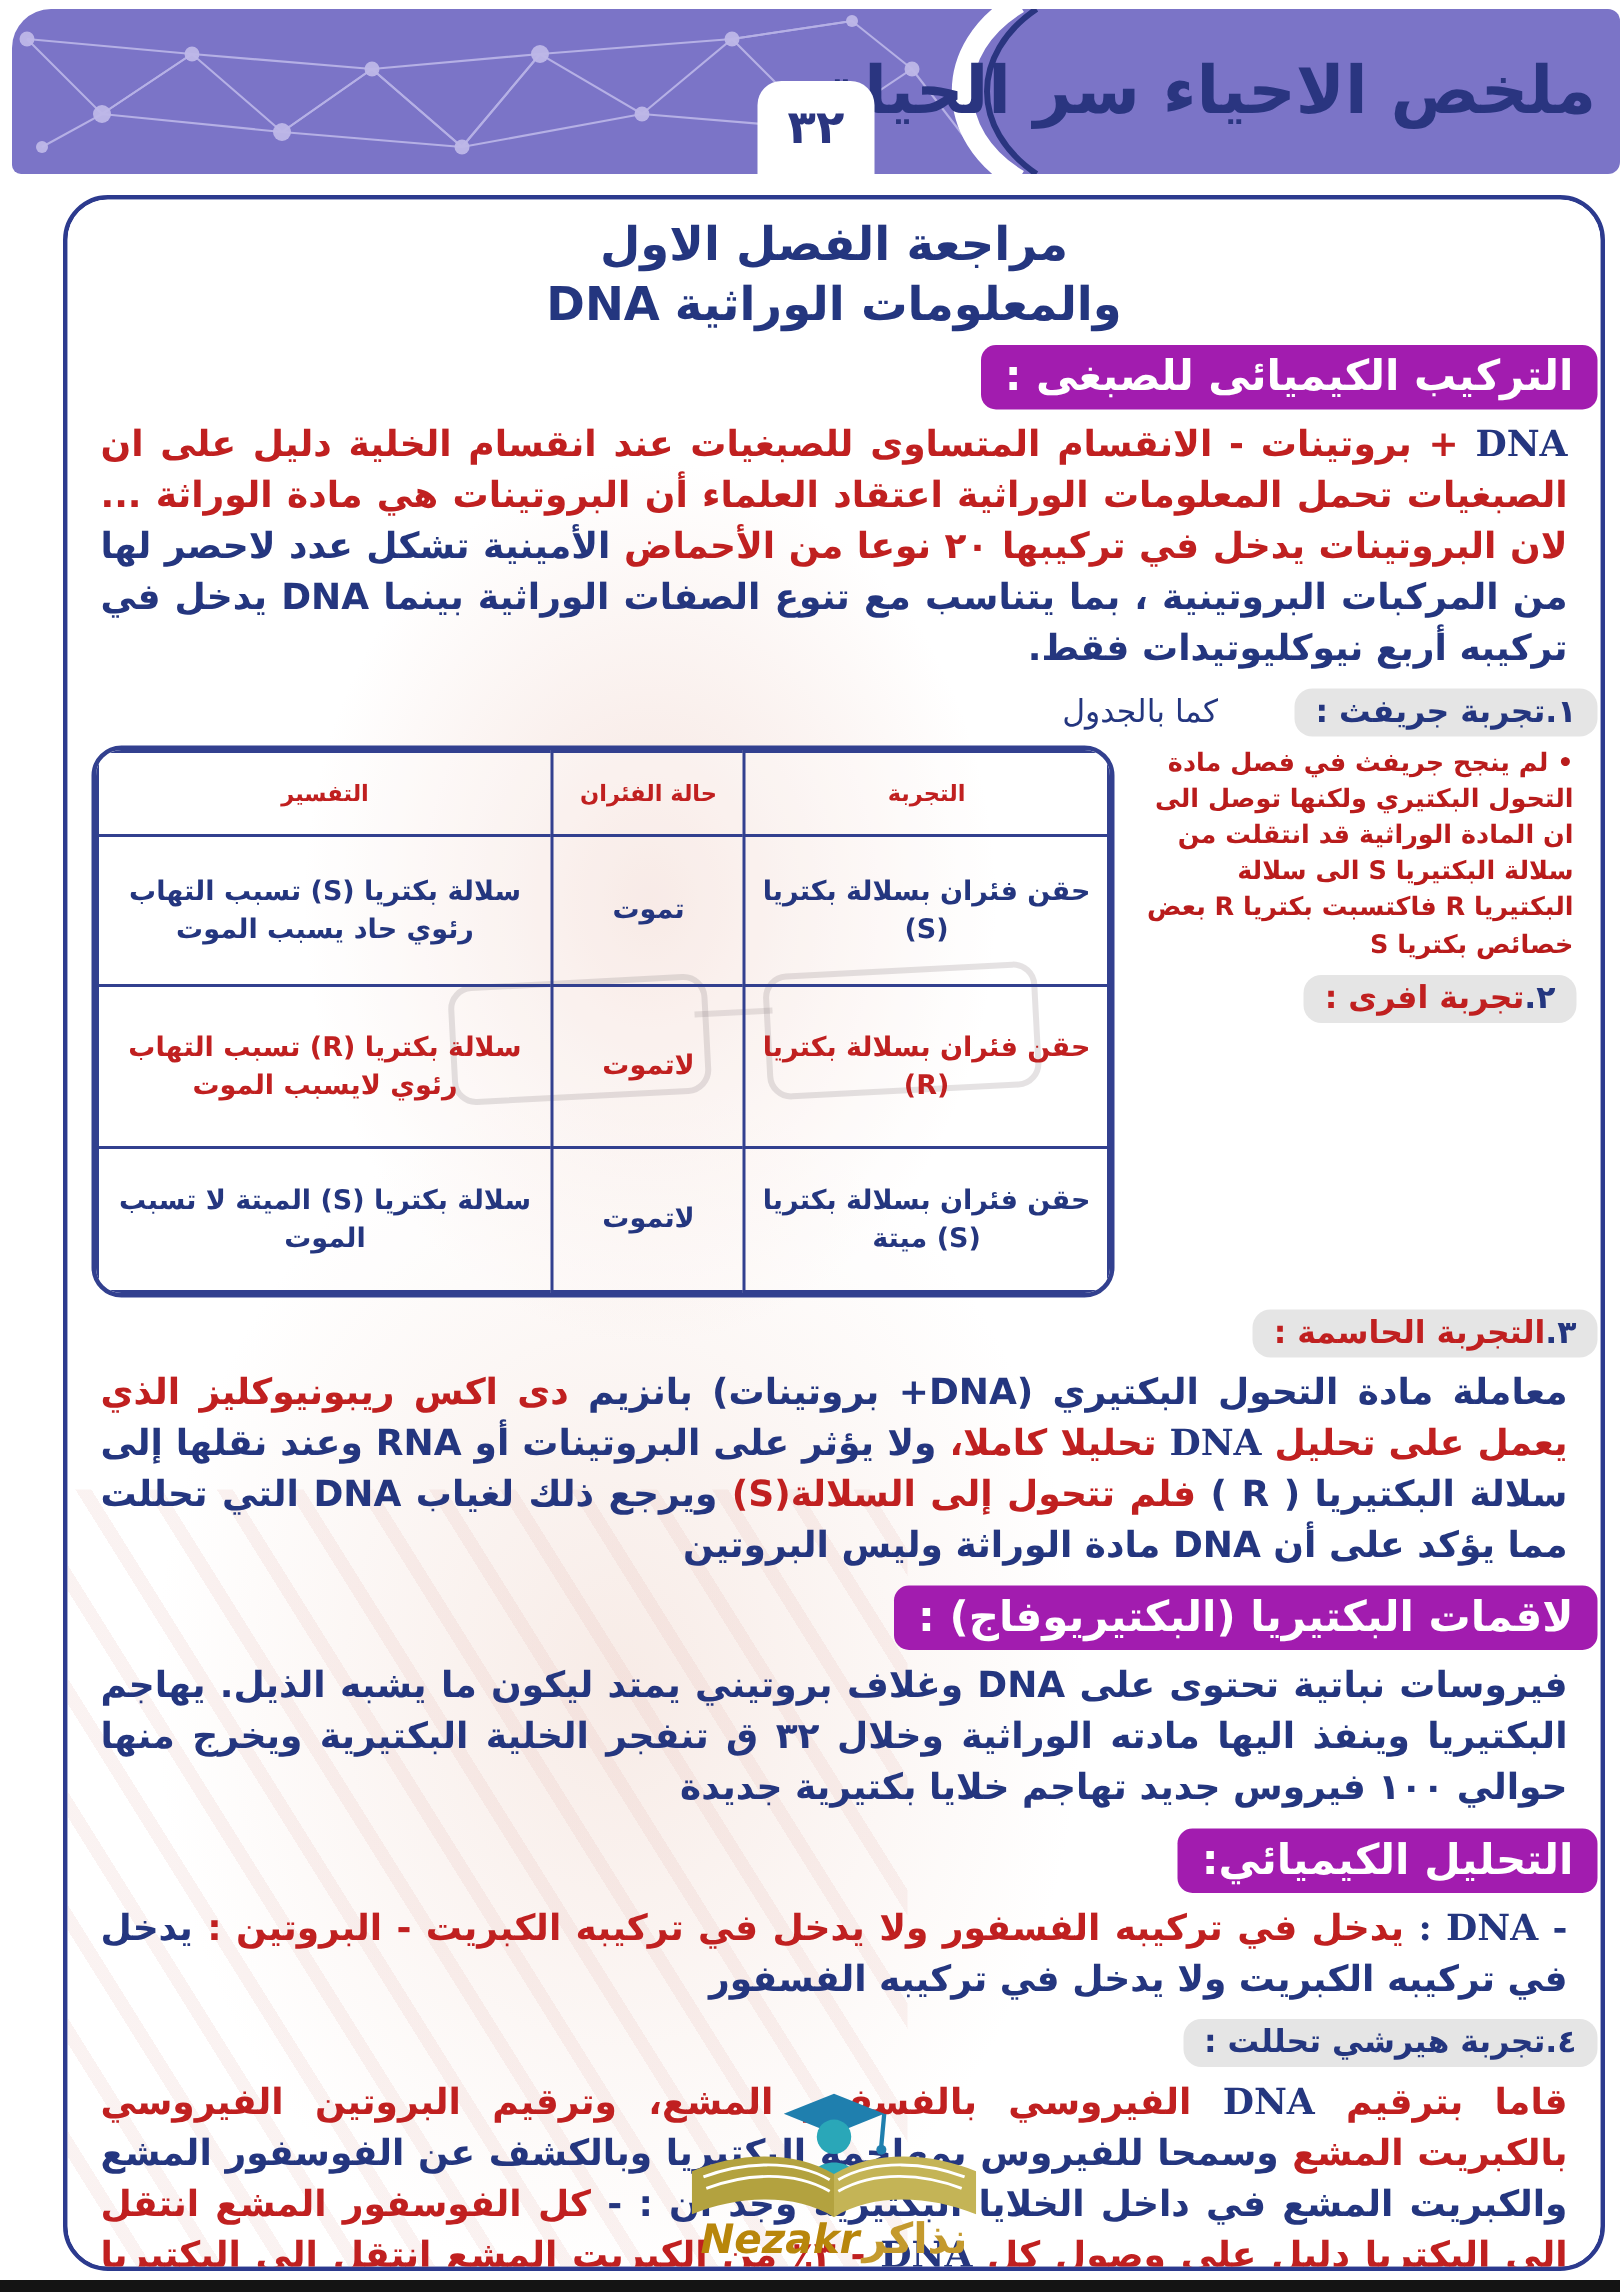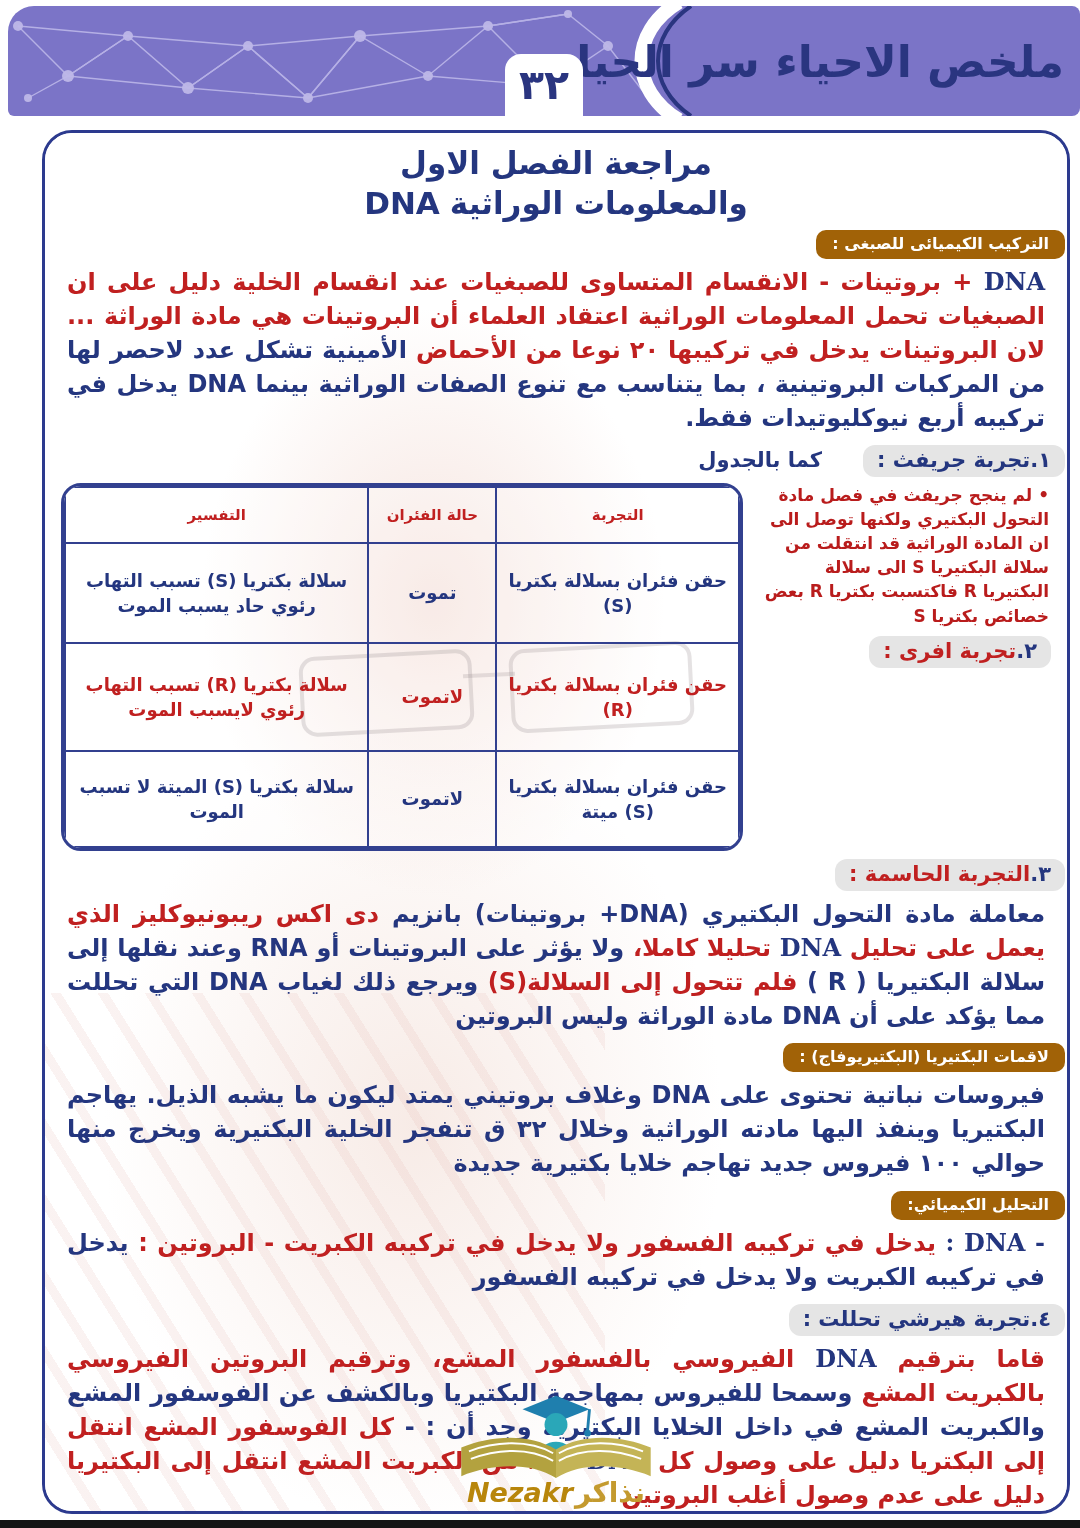--- a/index.html
+++ b/index.html
@@ -7,21 +7,21 @@
        font-family:"DejaVu Sans",sans-serif;}
   
   .banner{position:absolute;left:8px;top:6px;right:0;height:110px;
           background:#7b74c7;border-radius:26px 8px 8px 6px;overflow:hidden;}
   .net{position:absolute;left:0;top:0;}
   .banner-title{position:absolute;right:16px;top:50%;transform:translateY(-50%);
           color:#2a3580;font-size:44px;font-weight:bold;letter-spacing:-1px;z-index:3;}
   .crescent{position:absolute;left:585px;top:0;z-index:2;}
   .page-tab{position:absolute;left:497px;top:48px;width:78px;height:62px;background:#ffffff;
           border-radius:16px 16px 0 0;display:flex;align-items:center;justify-content:center;
-          color:#2a3580;font-size:41px;font-weight:bold;z-index:4;}
+          color:#2a3580;font-size:31px;font-weight:bold;z-index:4;}
   
   .content{position:absolute;left:42px;right:10px;top:130px;bottom:14px;
           border:3px solid #2c3a8e;border-radius:30px;background:#ffffff;
           padding:8px 16px 6px 16px;overflow:hidden;direction:rtl;}
   .photo{position:absolute;inset:0;z-index:0;border-radius:26px;
       background:
        radial-gradient(ellipse 330px 420px at 38% 34%, rgba(238,206,196,0.55), rgba(238,206,196,0) 70%),
        radial-gradient(ellipse 430px 560px at 36% 72%, rgba(241,219,210,0.55), rgba(241,219,210,0) 72%),
        #ffffff;}
   .glass{position:absolute;border:4px solid rgba(95,80,85,0.22);border-radius:16px;}
@@ -34,25 +34,25 @@
   .layer{position:relative;z-index:1;}
   
   .navy{color:#24367f;}
   .red{color:#c02020;}
   .dna{font-family:"DejaVu Serif",serif;color:#24367f;font-weight:600;}
   .ttl{text-align:center;color:#24367f;font-weight:bold;font-size:31px;line-height:1.3;margin:2px 0 6px 0;}
   .ttl .l2{display:flex;direction:ltr;justify-content:center;gap:10px;}
   p.body{font-size:24px;font-weight:bold;line-height:1.42;margin:4px 6px 10px 6px;
          text-align:justify;text-align-last:right;}
   .chip-row{margin:2px -14px 6px 0;}
-  .chip-dark{display:inline-block;background:#a16207;color:#ffffff;font-size:16px;font-weight:bold;
+  .chip-dark{display:inline-block;background:#a21caf;color:#ffffff;font-size:28px;font-weight:bold;
          padding:4px 16px 6px 16px;border-radius:10px;}
   .chip-light{display:inline-block;background:#e5e5e5;font-size:21px;font-weight:bold;
          padding:3px 14px 5px 14px;border-radius:12px;}
-  .chip-note{font-size:21px;font-weight:bold;color:#24367f;margin-right:36px;}
+  .chip-note{font-size:21px;font-weight:normal;color:#24367f;margin-right:46px;}
   
   .grif{display:flex;gap:16px;align-items:flex-start;margin:2px 0 8px 0;}
   .sidebar{width:292px;flex:none;}
   .sidebar p{font-size:17px;font-weight:bold;line-height:1.42;color:#b91c1c;
          text-align:right;margin:0 2px 8px 2px;}
   .tbl-wrap{flex:1;border:3px solid #32408f;border-radius:20px;overflow:hidden;background:rgba(255,255,255,0.25);}
   table{border-collapse:collapse;width:100%;}
   th,td{border:2px solid #32408f;text-align:center;vertical-align:middle;padding:6px 8px;}
   th{font-size:15px;color:#c02020;height:42px;}
   td{font-size:18px;font-weight:bold;line-height:1.4;}

